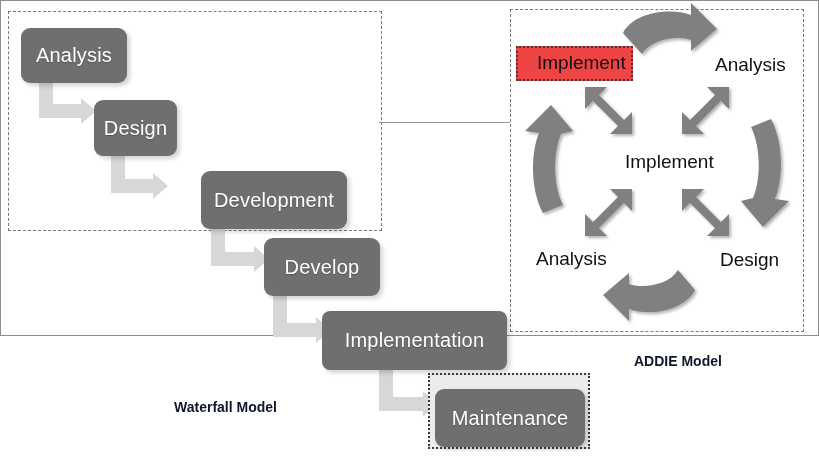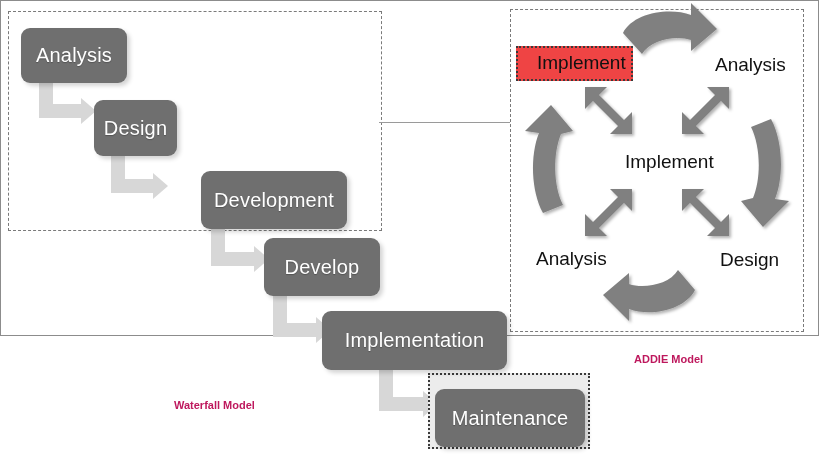--- a/index.html
+++ b/index.html
@@ -83,23 +83,23 @@
   }
   .addie-label.boxed {
     background: #ef4444;
     border: 2px dotted #3a3a3a;
     padding: 4px 5px 5px 19px;
   }
 
   
   .caption {
     position: absolute;
-    font-size: 11px;
+    font-size: 14px;
     font-weight: bold;
-    color: #be185d;
+    color: #0f172a;
     white-space: nowrap;
   }
 
   
   #arrow-layer {
     position: absolute;
     left: 0; top: 0;
     width: 819px; height: 460px;
     pointer-events: none;
   }
@@ -156,21 +156,21 @@
   </div>
 
   <div class="stage" style="left:152px; top:170px; width:146px; height:58px;margin-left:48px;">
     <span>Development</span>
   </div>
 
   <div class="stage" style="left:263px; top:237px; width:116px; height:58px;">
     <span>Develop</span>
   </div>
 
-  <div class="stage" style="left:321px; top:310px; width:185px; height:59px;">
+  <div class="stage" style="left:321px; top:310px; width:185px; height:59px;border-radius:8px;">
     <span>Implementation</span>
   </div>
 
   <div class="stage" style="left:434px; top:380px; width:150px; height:58px;margin-top:8px;">
     <span>Maintenance</span>
   </div>
 
   <div class="caption" style="left:173px; top:398px;">Waterfall Model</div>
 
   <svg id="arrow-layer" viewBox="0 0 819 460" xmlns="http://www.w3.org/2000/svg">

